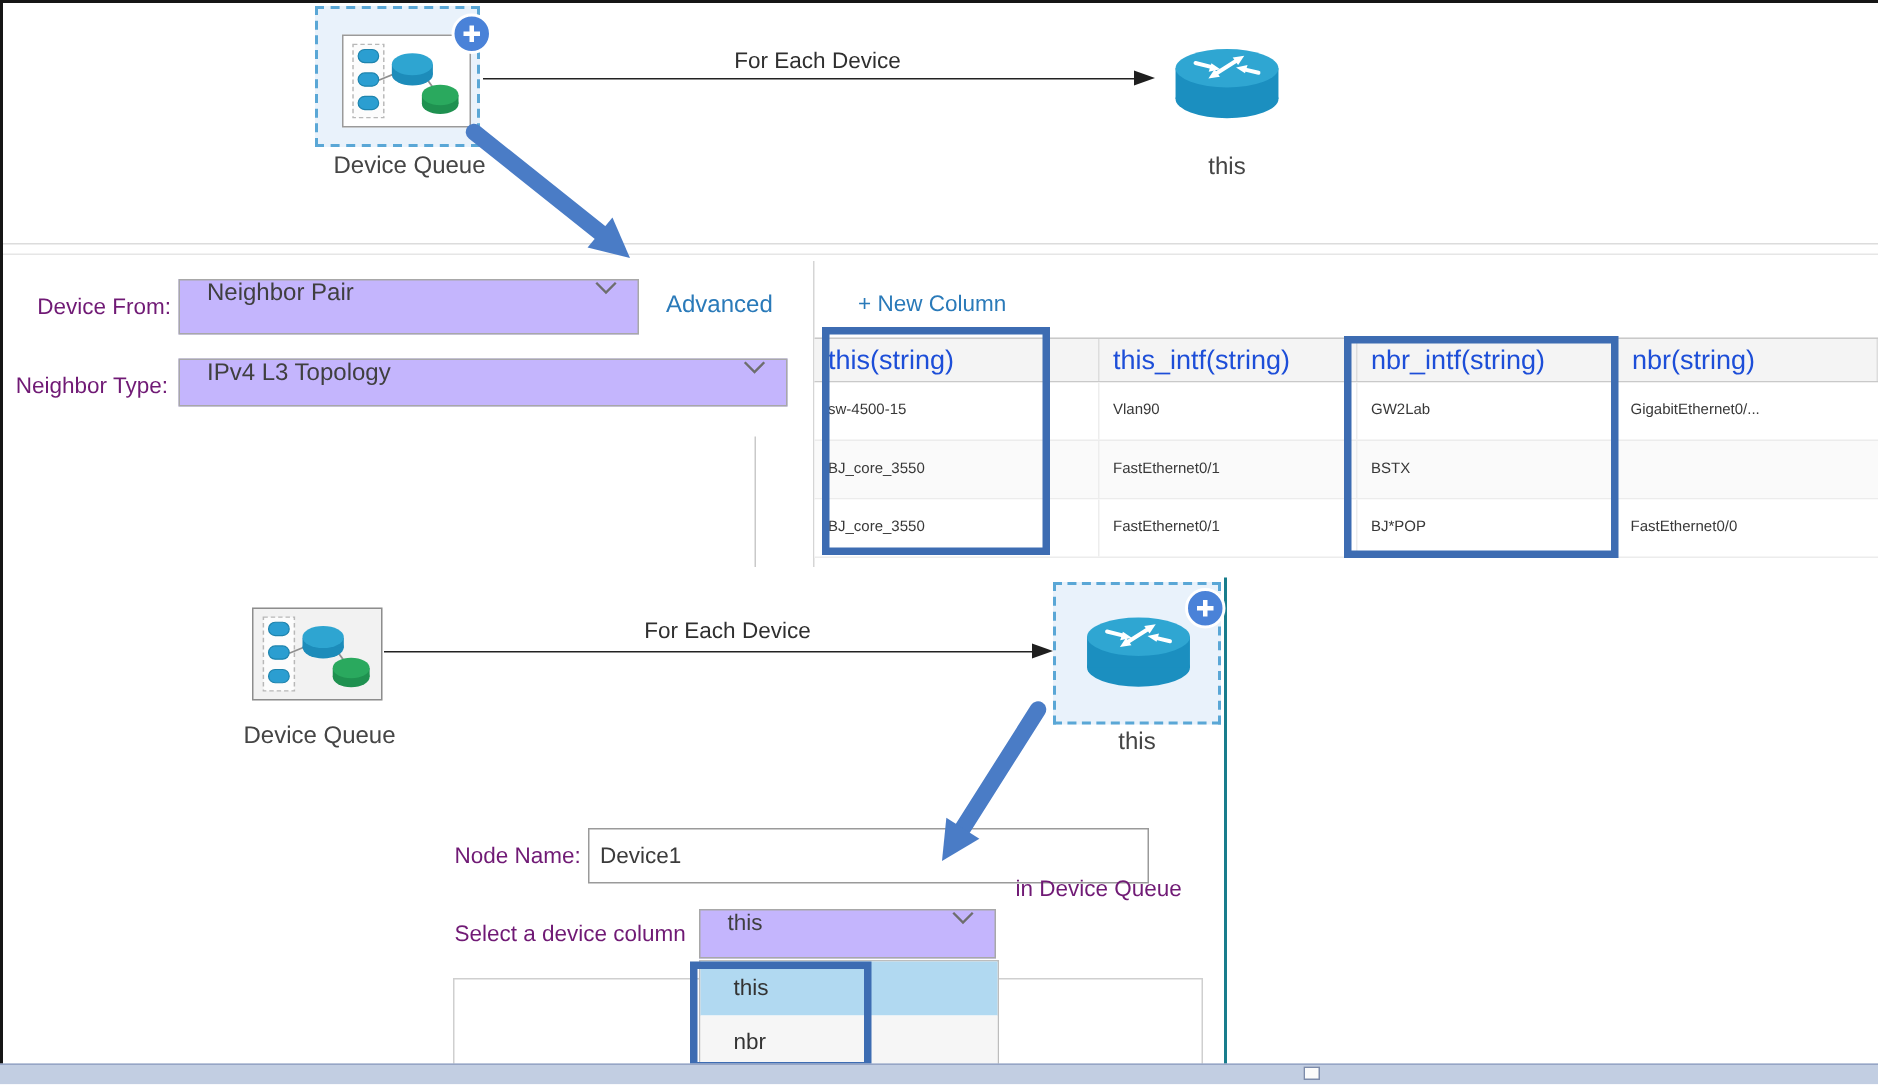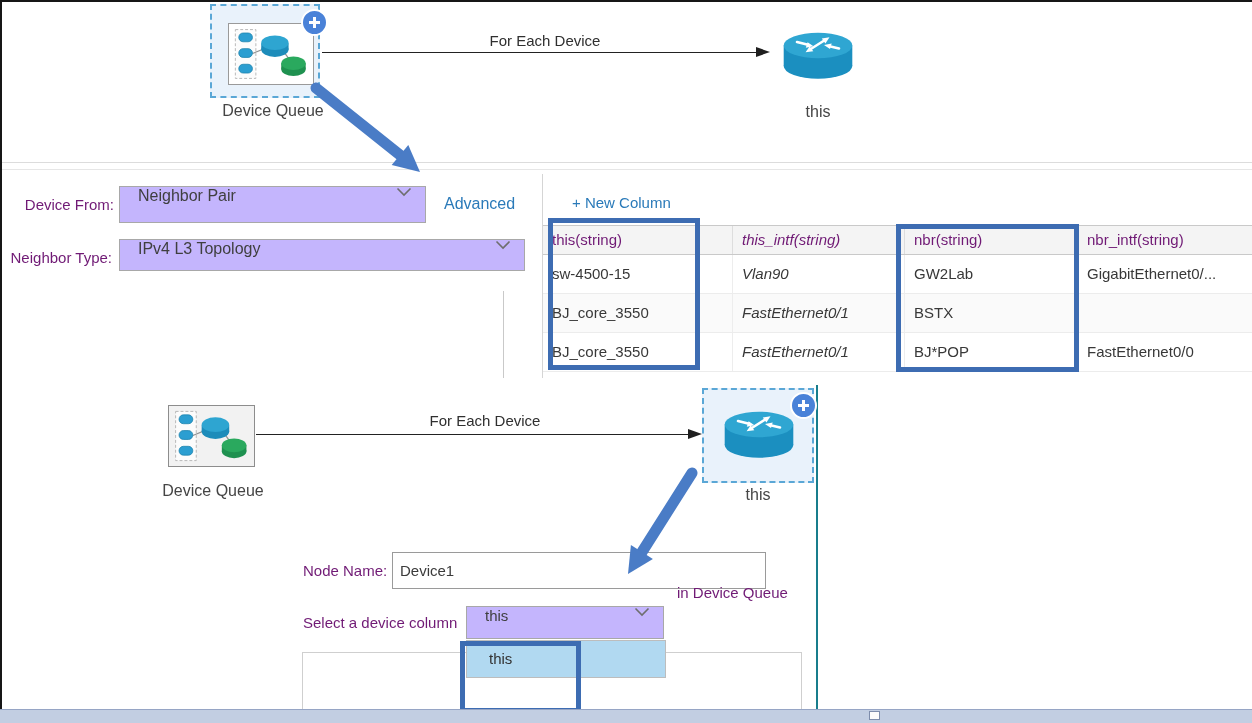--- a/index.html
+++ b/index.html
@@ -57,28 +57,28 @@
   #sel1{left:119px;top:186px;width:307px;height:37px;}
   #sel2{left:119px;top:239px;width:406px;height:32px;}
   #sel3{left:466px;top:606px;width:198px;height:33px;}
   #sel3 .val{font-size:15px;}
   .link{color:#2a7ab9;font-size:16px;cursor:pointer;}
   #lnkAdvanced{left:444px;top:195px;text-align:right;}
   #newcol{left:572px;top:194px;font-size:15px;}
   
   .trow{left:543px;width:709px;display:flex;box-sizing:border-box;}
   #thead{top:225px;height:30px;background:#f4f4f4;border-top:1px solid #c9c9c9;border-bottom:1px solid #c9c9c9;}
-  #thead .tc{line-height:28px;font-size:15px;color:#701a75;border-right:1px solid #ddd;}
+  #thead .tc{line-height:28px;font-size:18px;color:#1d4ed8;border-right:1px solid #ddd;}
   .drow{height:39px;border-bottom:1px solid #ececec;background:#fff;}
-  .drow .tc{line-height:38px;font-size:15px;color:#383838;border-right:1px solid #ededed;}
+  .drow .tc{line-height:38px;font-size:10px;color:#383838;border-right:1px solid #ededed;}
   #trow0{top:255px;}
   #trow1{top:294px;background:#fafafa;}
   #trow2{top:333px;}
   .tc{box-sizing:border-box;padding-left:9px;white-space:nowrap;overflow:hidden;}
-  .c0{width:190px;}.c1{width:172px;font-style:italic;}.c2{width:173px;}.c3{width:174px;border-right:none!important;}
+  .c0{width:190px;}.c1{width:172px;}.c2{width:173px;}.c3{width:174px;border-right:none!important;}
   
   .annbox{border:5px solid #3d6cb2;box-sizing:border-box;z-index:50;}
   #ann1{left:548px;top:218px;width:152px;height:152px;}
   #ann2{left:896px;top:224px;width:183px;height:148px;}
   #ann3{left:460px;top:641px;width:121px;height:72px;}
   .bigarrow{z-index:40;}
   #bigarrow1{left:300px;top:80px;}
   #bigarrow2{left:610px;top:463px;}
   
   #lblNodeName{left:303px;top:562px;}
@@ -181,22 +181,22 @@
   </div>
   <div class="abs" id="subh"></div>
   <div class="abs" id="subv"></div>
 
   <div class="abs" id="tleft"></div>
   <div class="abs link" id="newcol">+ New Column</div>
 
   <div class="abs trow" id="thead">
     <div class="tc c0">this(string)</div>
     <div class="tc c1">this_intf(string)</div>
+    <div class="tc c3">nbr_intf(string)</div>
     <div class="tc c2">nbr(string)</div>
-    <div class="tc c3">nbr_intf(string)</div>
   </div>
   <div class="abs trow drow" id="trow0">
     <div class="tc c0">sw-4500-15</div>
     <div class="tc c1">Vlan90</div>
     <div class="tc c2">GW2Lab</div>
     <div class="tc c3">GigabitEthernet0/...</div>
   </div>
   <div class="abs trow drow" id="trow1">
     <div class="tc c0">BJ_core_3550</div>
     <div class="tc c1">FastEthernet0/1</div>
@@ -279,19 +279,20 @@
           <polyline points="1.5,1.5 8,8 14.5,1.5" stroke="#6e6e6e" stroke-width="1.6" fill="none"></polyline>
         </svg>
     </span>
   </div>
   <div class="abs flabel" id="lblSuffix">in Device Queue</div>
 
   <div class="abs" id="whitebox"></div>
 
   <div class="abs" id="ddlist">
     <div class="opt opt0">this</div>
+    <div class="opt opt1">nbr</div>
   </div>
   <div class="abs annbox" id="ann3"></div>
 
   <div class="abs" id="scrollbar"></div>
   <div class="abs" id="scrollthumb"></div>
 
 </div>
 
 </body></html>

